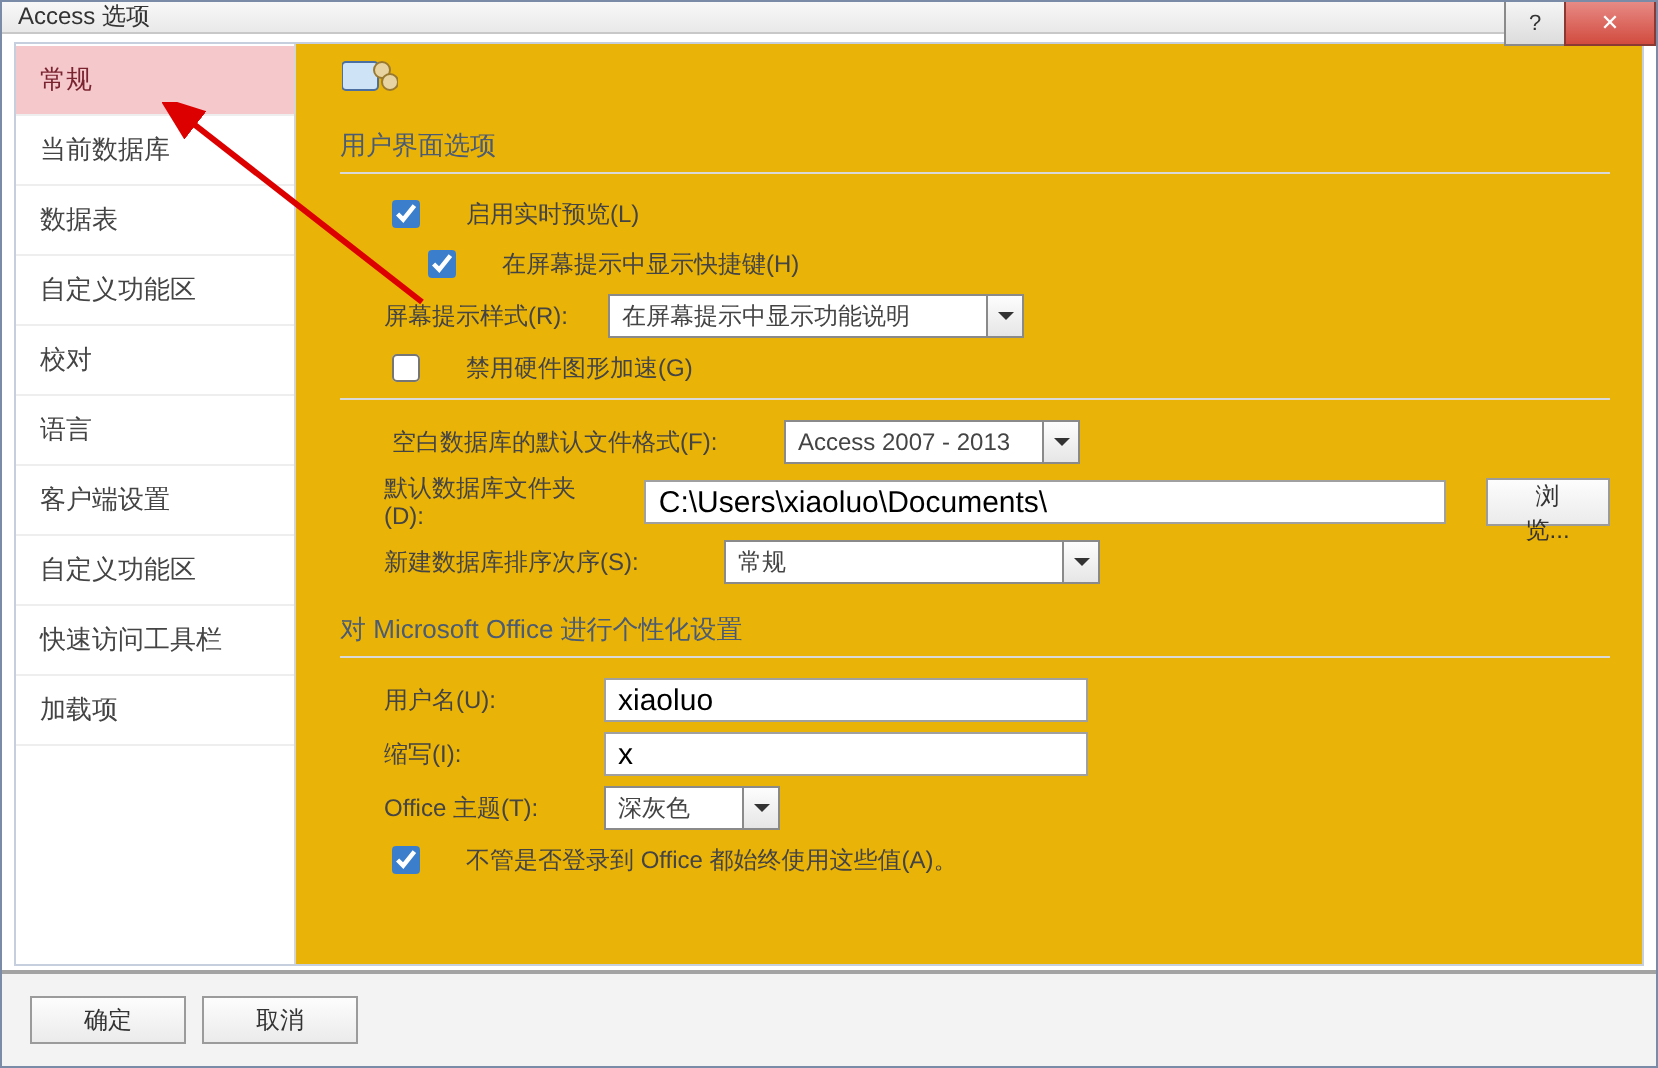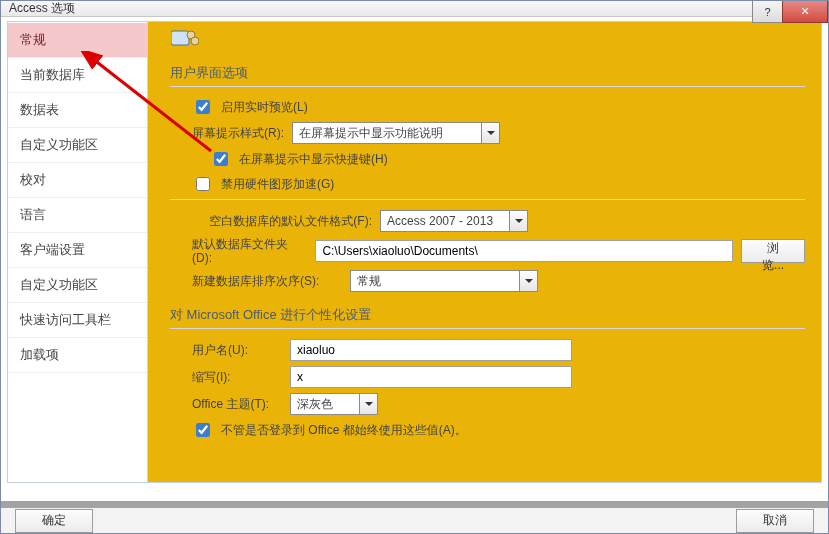--- a/index.html
+++ b/index.html
@@ -13,29 +13,29 @@
   .body { display:flex; height:calc(100% - 30px - 40px); border:1px solid #c6cfdd; margin:4px 6px 0 6px; background:#eab308;}
   .sidebar { width:140px; border-right:1px solid #d5d5d5; background:#fff; display:flex; flex-direction:column; padding:1px 0 0 0;}
   .sidebar-item { padding:8px 12px; font-size:13px; color:#444; border-bottom:1px solid #eee; cursor:pointer;}
   .sidebar-item.selected { background:#f5c8cc; color:#7a2430;}
   .content { flex:1; overflow:auto; position:relative; font-size:12px; color:#444;}
   .content-inner { padding:6px 16px 10px 22px;}
   .topline { display:flex; align-items:center; gap:8px; margin-bottom:14px;}
   .topicon { width:30px; height:22px; display:inline-flex; align-items:center; justify-content:center;}
   .section-title { color:#4a5b73; font-size:13px; margin:6px 0 2px 0;}
   .hr { border:none; border-top:1px solid #d9d9d9; margin:4px 0 10px 0;}
-  .row { display:flex; align-items:center; gap:8px; margin:5px 0 5px 0;}
-  .row .lbl { min-width:150px; padding-left:4px;text-align:right;}
+  .row { display:flex; align-items:center; gap:20px; margin:5px 0 5px 0;}
+  .row .lbl { min-width:150px; padding-left:4px;}
   .chk { width:14px; height:14px; accent-color:#3b7ecb;}
   .select-sm { width:70px;}
-  .input { border:1px solid #a0a0a0; height:22px; padding:0 6px; font-size:12px; background:#fff;}
+  .input { border:1px solid #a0a0a0; height:22px; padding:0 6px; font-size:15px; background:#fff;}
   .input-lg { width:420px;}
-  .input-md { width:282px;}
+  .input-md { width:242px;}
   .btn { border:1px solid #9b9b9b; background:linear-gradient(#fdfdfd,#ebebeb); height:24px; padding:0 14px; font-size:12px; color:#333; cursor:pointer;}
-  .footer { position:absolute; bottom:0; left:0; right:0; height:32px; display:flex; justify-content:space-between; align-items:center; gap:8px; padding:0 14px; border-top:7px solid #a3a3a3; background:#f3f3f3;}
+  .footer { position:absolute; bottom:0; left:0; right:0; height:48px; display:flex; justify-content:flex-start; align-items:center; gap:8px; padding:0 14px; border-top:2px solid #a3a3a3; background:#f3f3f3;}
   .arrow-annot { position:absolute; left:80px; top:50px; pointer-events:none; z-index:5;}
   .indent { margin-left:22px;}
   .indent2 { margin-left:40px;}
   .dd-arrow { display:inline-flex; width:18px; height:22px; border:1px solid #8a8a8a; border-left:none; align-items:center; justify-content:center; background:linear-gradient(#fdfdfd,#e6e6e6);}
   .dd-wrap { display:inline-flex; align-items:stretch;}
   .dd-box { border:1px solid #8a8a8a; height:22px; background:#fff; font-size:12px; padding:2px 6px; display:inline-flex; align-items:center;}
   .sel-arrow-svg{width:8px;height:8px;}
 </style>
 </head>
 <body>
@@ -92,35 +92,35 @@
         </div>
 
         <div class="section-title">用户界面选项</div>
         <hr class="hr">
 
         <div class="row indent">
           <input type="checkbox" class="chk" checked="" style="">
           <span>启用实时预览(L)</span>
         </div>
 
+        <div class="row indent2">
+          <input type="checkbox" class="chk" checked="" style="">
+          <span>在屏幕提示中显示快捷键(H)</span>
+        </div>
+
         <div class="row indent">
           <span>屏幕提示样式(R):</span>
           <span class="dd-wrap">
             <span class="dd-box" style="width:190px">在屏幕提示中显示功能说明</span>
             <span class="dd-arrow">
                 <svg class="sel-arrow-svg" viewBox="0 0 8 8">
                   <path d="M0 2 L4 6 L8 2 Z" fill="#333"></path>
                 </svg>
               </span>
           </span>
-        </div>
-
-        <div class="row indent2">
-          <input type="checkbox" class="chk" checked="" style="">
-          <span>在屏幕提示中显示快捷键(H)</span>
         </div>
 
         <div class="row indent">
           <input type="checkbox" class="chk" style="">
           <span>禁用硬件图形加速(G)</span>
         </div>
 
         <hr class="hr">
 
         <div class="row indent">

